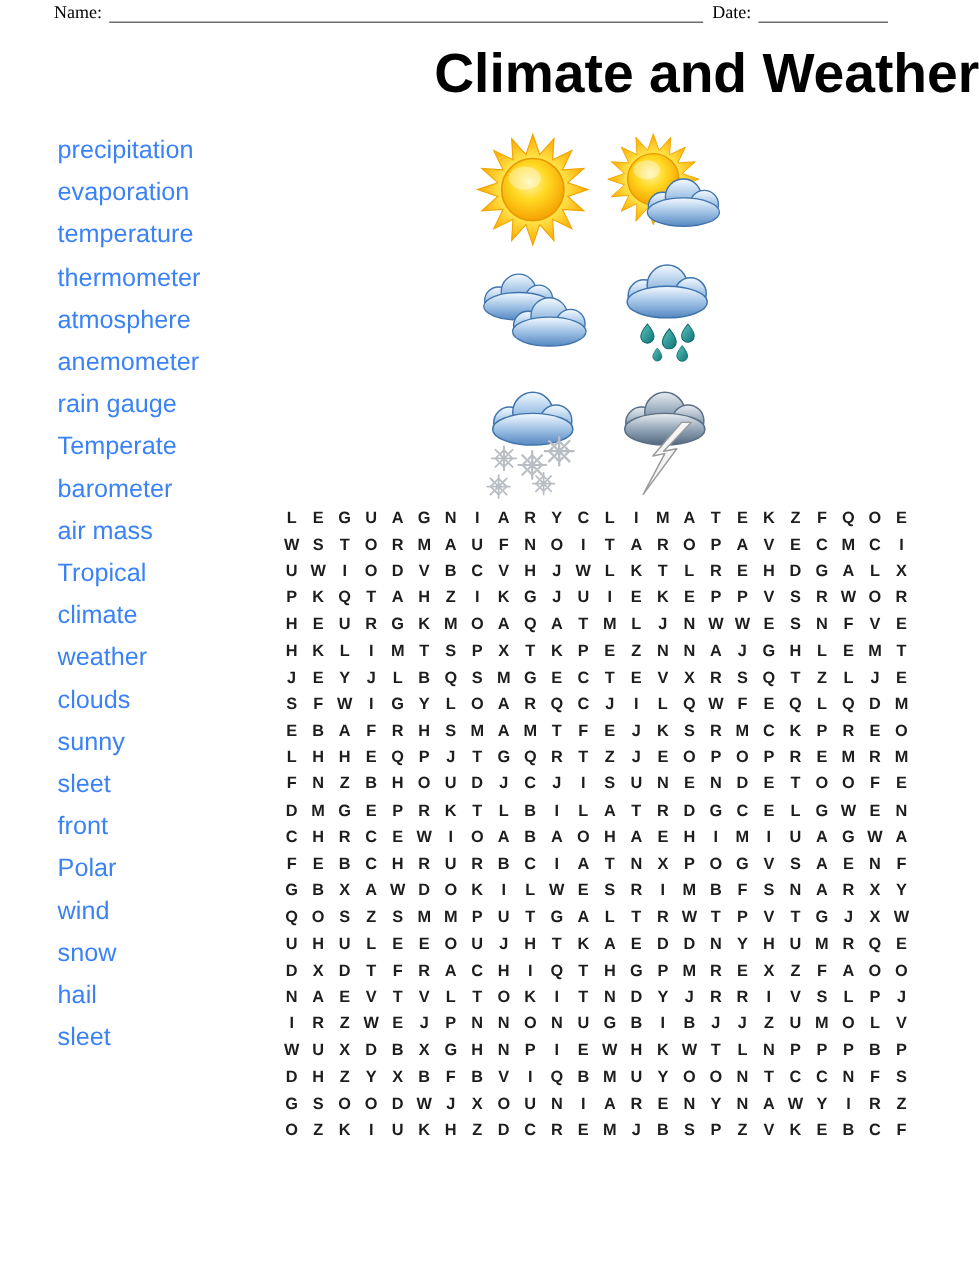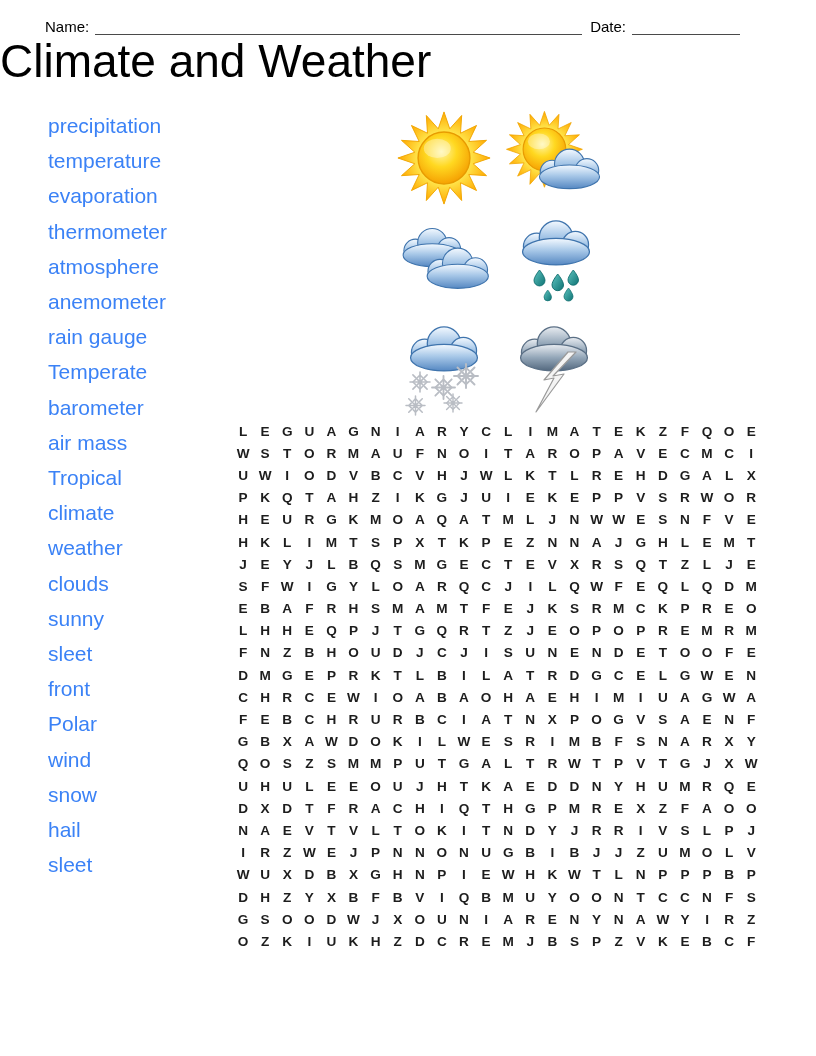--- a/index.html
+++ b/index.html
@@ -2,31 +2,31 @@
 <html><head>
 <meta charset="utf-8">
 <style>
   html,body{margin:0;padding:0;background:#ffffff;}
   body{
     width:816px;height:1056px;position:relative;overflow:hidden;
     font-family:"Liberation Sans","DejaVu Sans",sans-serif;color:#000;
   }
   
   .header{
-    position:absolute;left:45px;top:16px;width:695px;
-    display:flex;align-items:center;font-size:15px;
+    position:absolute;left:45px;top:0;width:695px;
+    display:flex;align-items:flex-end;font-size:15px;font-family:Liberation Serif, serif;
   }
   .hline{border-bottom:1.5px solid #4a4a4a;height:18px;}
   .hl-name{flex:1;margin:0 8px 2px 6px;}
   .hl-date{width:108px;margin:0 0 2px 6px;}
   .hlabel{white-space:nowrap;padding-bottom:1px;}
   
   .title{
-    position:absolute;left:0;top:34px;width:816px;text-align:left;
-    font-size:46px;font-weight:400;letter-spacing:0px;color:#000;
+    position:absolute;left:0;top:34px;width:816px;text-align:right;
+    font-size:46px;font-weight:700;letter-spacing:0px;color:#000;
   }
   
   .word-list{position:absolute;left:48px;top:108px;width:200px;}
   .word-item{font-size:21px;line-height:35.2px;color:#3b82f6;}
   
   .icons{
     position:absolute;left:388px;top:108px;
     display:grid;grid-template-columns:112px 112px;grid-auto-rows:100px;
     row-gap:6px;column-gap:0;
   }
@@ -87,22 +87,22 @@
   <span class="hlabel">Name:</span>
   <span class="hline hl-name"></span>
   <span class="hlabel">Date:</span>
   <span class="hline hl-date"></span>
 </div>
 
 <div class="title">Climate and Weather</div>
 
 <div class="word-list">
     <div class="word-item">precipitation</div>
+    <div class="word-item">evaporation</div>
     <div class="word-item">temperature</div>
-    <div class="word-item">evaporation</div>
     <div class="word-item">thermometer</div>
     <div class="word-item">atmosphere</div>
     <div class="word-item">anemometer</div>
     <div class="word-item">rain gauge</div>
     <div class="word-item">Temperate</div>
     <div class="word-item">barometer</div>
     <div class="word-item">air mass</div>
     <div class="word-item">Tropical</div>
     <div class="word-item">climate</div>
     <div class="word-item">weather</div>

